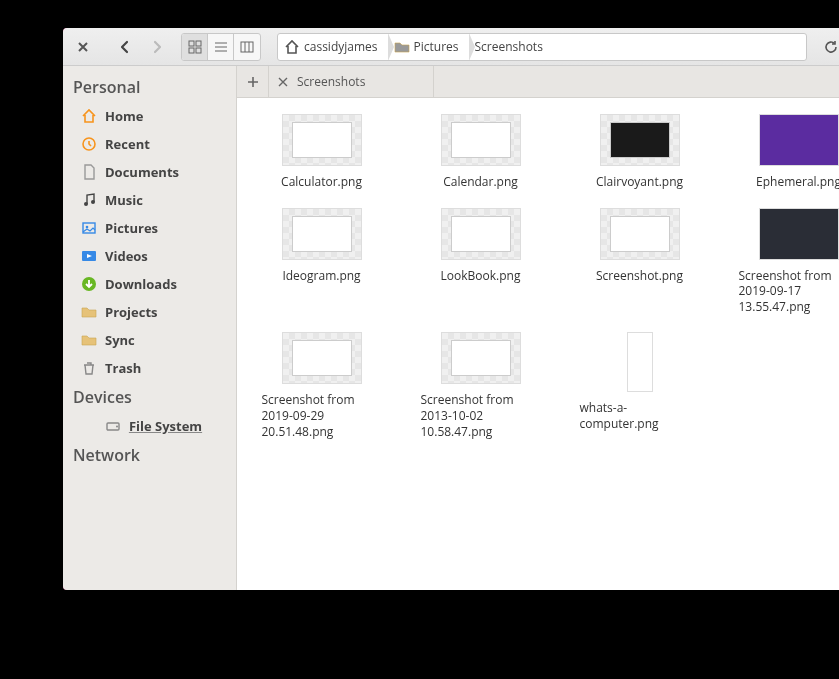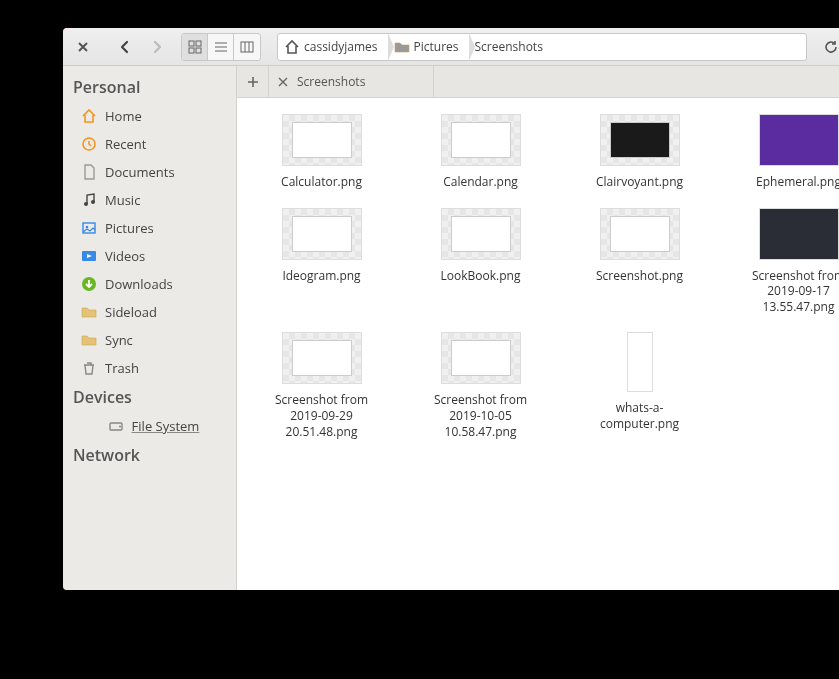--- a/index.html
+++ b/index.html
@@ -97,20 +97,21 @@
   font-weight: 600;
   color: #555;
   font-size: 16px;
 }
 .sb-item {
   padding: 5px 10px 5px 18px;
   display: flex; align-items: center;
   gap: 8px;
   color: #444;
   cursor: pointer;
+  font-weight: bold;
 }
 .sb-item .ic { width: 16px; height: 16px; display:flex;align-items:center;justify-content:center; }
 .sb-item.underlined { text-decoration: underline; text-decoration-color: #888; justify-content: center; }
 .content { flex: 1; background: #fff; display: flex; flex-direction: column; }
 .tabbar {
   height: 32px;
   background: #e8e6e3;
   border-bottom: 1px solid #d4d2ce;
   display: flex; align-items: stretch;
 }
@@ -142,21 +143,21 @@
   display:flex; align-items:center; justify-content:center;
 }
 .thumb.checker {
   background-image:
     linear-gradient(45deg,#e6e6e6 25%,transparent 25%,transparent 75%,#e6e6e6 75%),
     linear-gradient(45deg,#e6e6e6 25%,transparent 25%,transparent 75%,#e6e6e6 75%);
   background-size: 12px 12px;
   background-position: 0 0, 6px 6px;
 }
 .thumb .inner { width: 60px; height: 36px; background:#fff; border:1px solid #ccc; }
-.label { font-size: 12px; color: #333; text-align:center; line-height:1.3; max-width:120px; word-wrap:break-word; }
+.label { font-size: 12px; color: #333; line-height:1.3; max-width:120px; word-wrap:break-word; }
 svg { display:block; }
 </style>
 </head>
 <body>
 
 <div class="window">
   <div class="titlebar">
     <div class="tb-btn">
       <svg width="12" height="12" viewBox="0 0 12 12">
           <path d="M2 2 L10 10 M10 2 L2 10" stroke="#555" stroke-width="2" fill="none"></path>
@@ -296,21 +297,21 @@
             </svg>
           </span>
           <span>Downloads</span>
         </div>
         <div class="sb-item">
           <span class="ic">
             <svg width="16" height="16" viewBox="0 0 16 16">
               <path d="M1 4 H6 L8 6 H15 V13 H1 Z" fill="#e6c278" stroke="#c9a650" stroke-width="0.6"></path>
             </svg>
           </span>
-          <span>Sideload</span>
+          <span>Projects</span>
         </div>
         <div class="sb-item">
           <span class="ic">
             <svg width="16" height="16" viewBox="0 0 16 16">
               <path d="M1 4 H6 L8 6 H15 V13 H1 Z" fill="#e6c278" stroke="#c9a650" stroke-width="0.6"></path>
             </svg>
           </span>
           <span>Sync</span>
         </div>
         <div class="sb-item">
@@ -407,21 +408,21 @@
             <div class="item">
               <div class="thumb checker">
                 <div class="inner"></div>
               </div>
               <div class="label">Screenshot from 2019-09-29 20.51.48.png</div>
             </div>
             <div class="item">
               <div class="thumb checker">
                 <div class="inner"></div>
               </div>
-              <div class="label">Screenshot from 2019-10-05 10.58.47.png</div>
+              <div class="label">Screenshot from 2013-10-02 10.58.47.png</div>
             </div>
             <div class="item">
               <div class="thumb" style="width: 26px; height: 60px; background: rgb(255, 255, 255);"></div>
               <div class="label">whats-a-computer.png</div>
             </div>
           </div>
       </div>
     </div>
   </div>
 </div>

